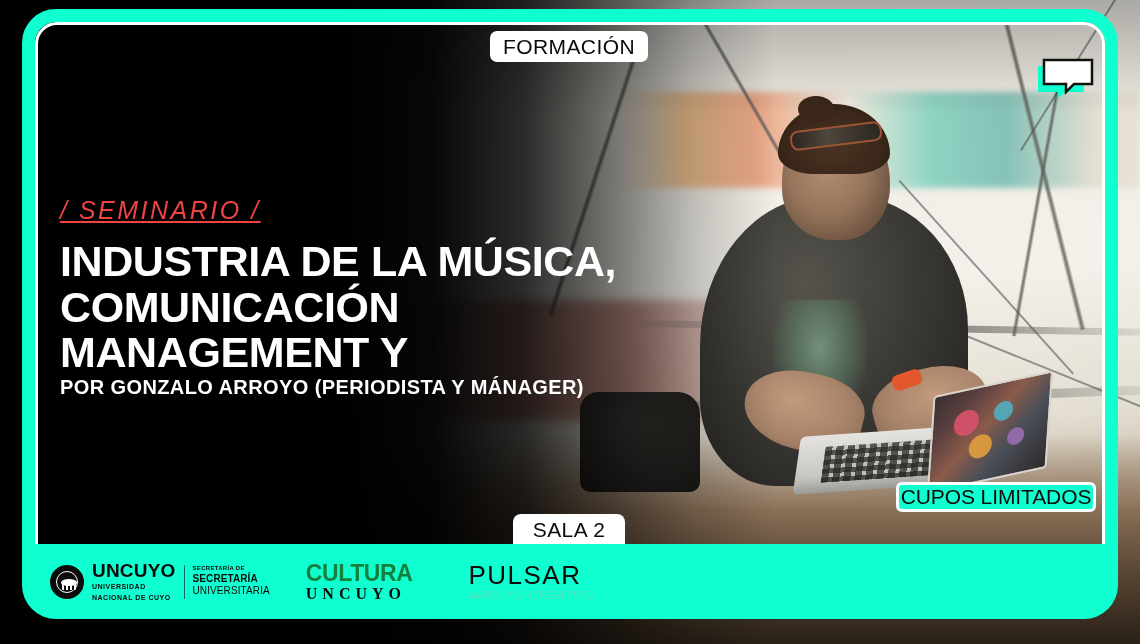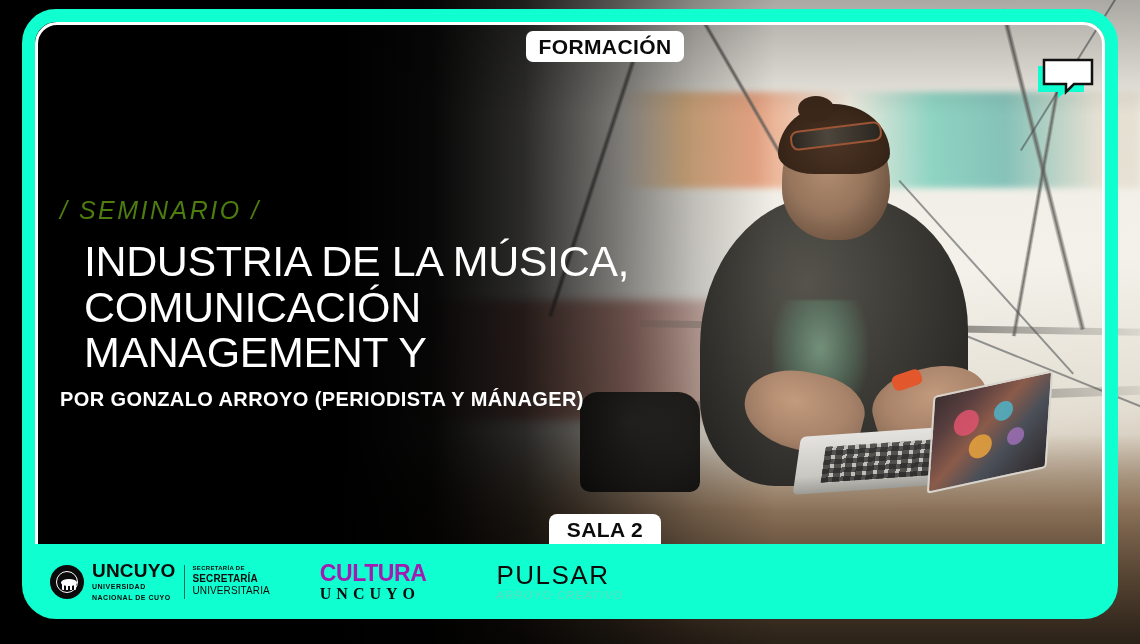--- a/index.html
+++ b/index.html
@@ -268,21 +268,21 @@
   
   .footer-bar {
     position: absolute;
     left: 22px; bottom: 25px;
     width: 1096px; height: 75px;
     background: var(--mint, #10FFD0);
     border-radius: 0 0 34px 34px;
     display: flex;
     align-items: center;
     padding-left: 28px;
-    gap: 40px;
+    gap: 26px;
   }
 
   
   .logo-uncuyo { display: flex; align-items: center; gap: 8px; }
 
   .seal {
     width: 34px; height: 34px;
     border-radius: 50%;
     background: #0b0b0b;
     position: relative;
@@ -337,21 +337,21 @@
   .secretaria { line-height: 1.25; }
   .secretaria .s1 { font-size: 6px;  font-weight: 600; letter-spacing: .3px; color: #0b0b0b; }
   .secretaria .s2 { font-size: 10px; font-weight: 800; letter-spacing: .1px; color: #0b0b0b; }
   .secretaria .s3 { font-size: 10px; font-weight: 400; letter-spacing: .1px; color: #0b0b0b; }
 
   .logo-cultura { line-height: 1; margin-left: 10px; }
   .cultura-word {
     font-size: 23px;
     font-weight: 800;
     letter-spacing: -.4px;
-    color: #a21caf;
+    color: #15803d;
     font-stretch: condensed;
   }
   .cultura-sub {
     font-size: 16px;
     font-weight: 700;
     letter-spacing: 5px;
     color: #0b0b0b;
     font-family: "Liberation Serif", serif;
     margin-top: 1px;
   }
@@ -376,53 +376,51 @@
     position: absolute;
     left: 60px; top: 196px;
     width: 700px;
   }
 
   .eyebrow {
     font-size: 25px;
     font-style: italic;
     font-weight: 300;
     letter-spacing: 2.5px;
-    color: #4d7c0f;
+    color: #ef4444;
     margin-bottom: 14px;
+    text-decoration: underline;
   }
 
   .headline {
     font-size: 43px;
-    font-weight: 400;
+    font-weight: 700;
     line-height: 1.06;
     letter-spacing: -.4px;
     color: #ffffff;
     text-transform: uppercase;
-    margin-left: 24px;
   }
 
   .byline {
-    margin-top: 12px;
     font-size: 20px;
     font-weight: 800;
     letter-spacing: .4px;
     color: #ffffff;
     text-transform: uppercase;
   }
 
   
   .badge {
     position: absolute;
     display: flex;
     align-items: center;
     justify-content: center;
-    font-weight: 700;
+    font-weight: 400;
     color: #0b0b0b;
     white-space: nowrap;
-    margin-left: 36px;
   }
 
   .badge-formacion {
     left: 490px; top: 31px;
     width: 158px; height: 31px;
     background: #ffffff;
     border-radius: 7px;
     font-size: 21px;
     letter-spacing: .4px;
   }
@@ -506,20 +504,21 @@
     <h1 class="headline">
       <div>INDUSTRIA DE LA MÚSICA,</div>
       <div>COMUNICACIÓN</div>
       <div>MANAGEMENT Y</div>
     </h1>
     <div class="byline">POR GONZALO ARROYO (PERIODISTA Y MÁNAGER)</div>
   </div>
 
   <div class="badge badge-formacion">FORMACIÓN</div>
   <div class="badge badge-sala">SALA 2</div>
+  <div class="badge badge-cupos">CUPOS LIMITADOS</div>
 
   <svg class="corner-mark" viewBox="0 0 64 46">
     <path d="M4 14 L50 14 L50 40 L32 40 L24 46 L24 40 L4 40 Z" fill="#10FFD0"></path>
     <path d="M10 8 L58 8 L58 32 L40 32 L32 40 L32 32 L10 32 Z" fill="#FFFFFF" stroke="#111111" stroke-width="2.5" stroke-linejoin="miter"></path>
   </svg>
 
   <div class="footer-bar">
 
     <div class="logo-uncuyo">
       <div class="seal">

